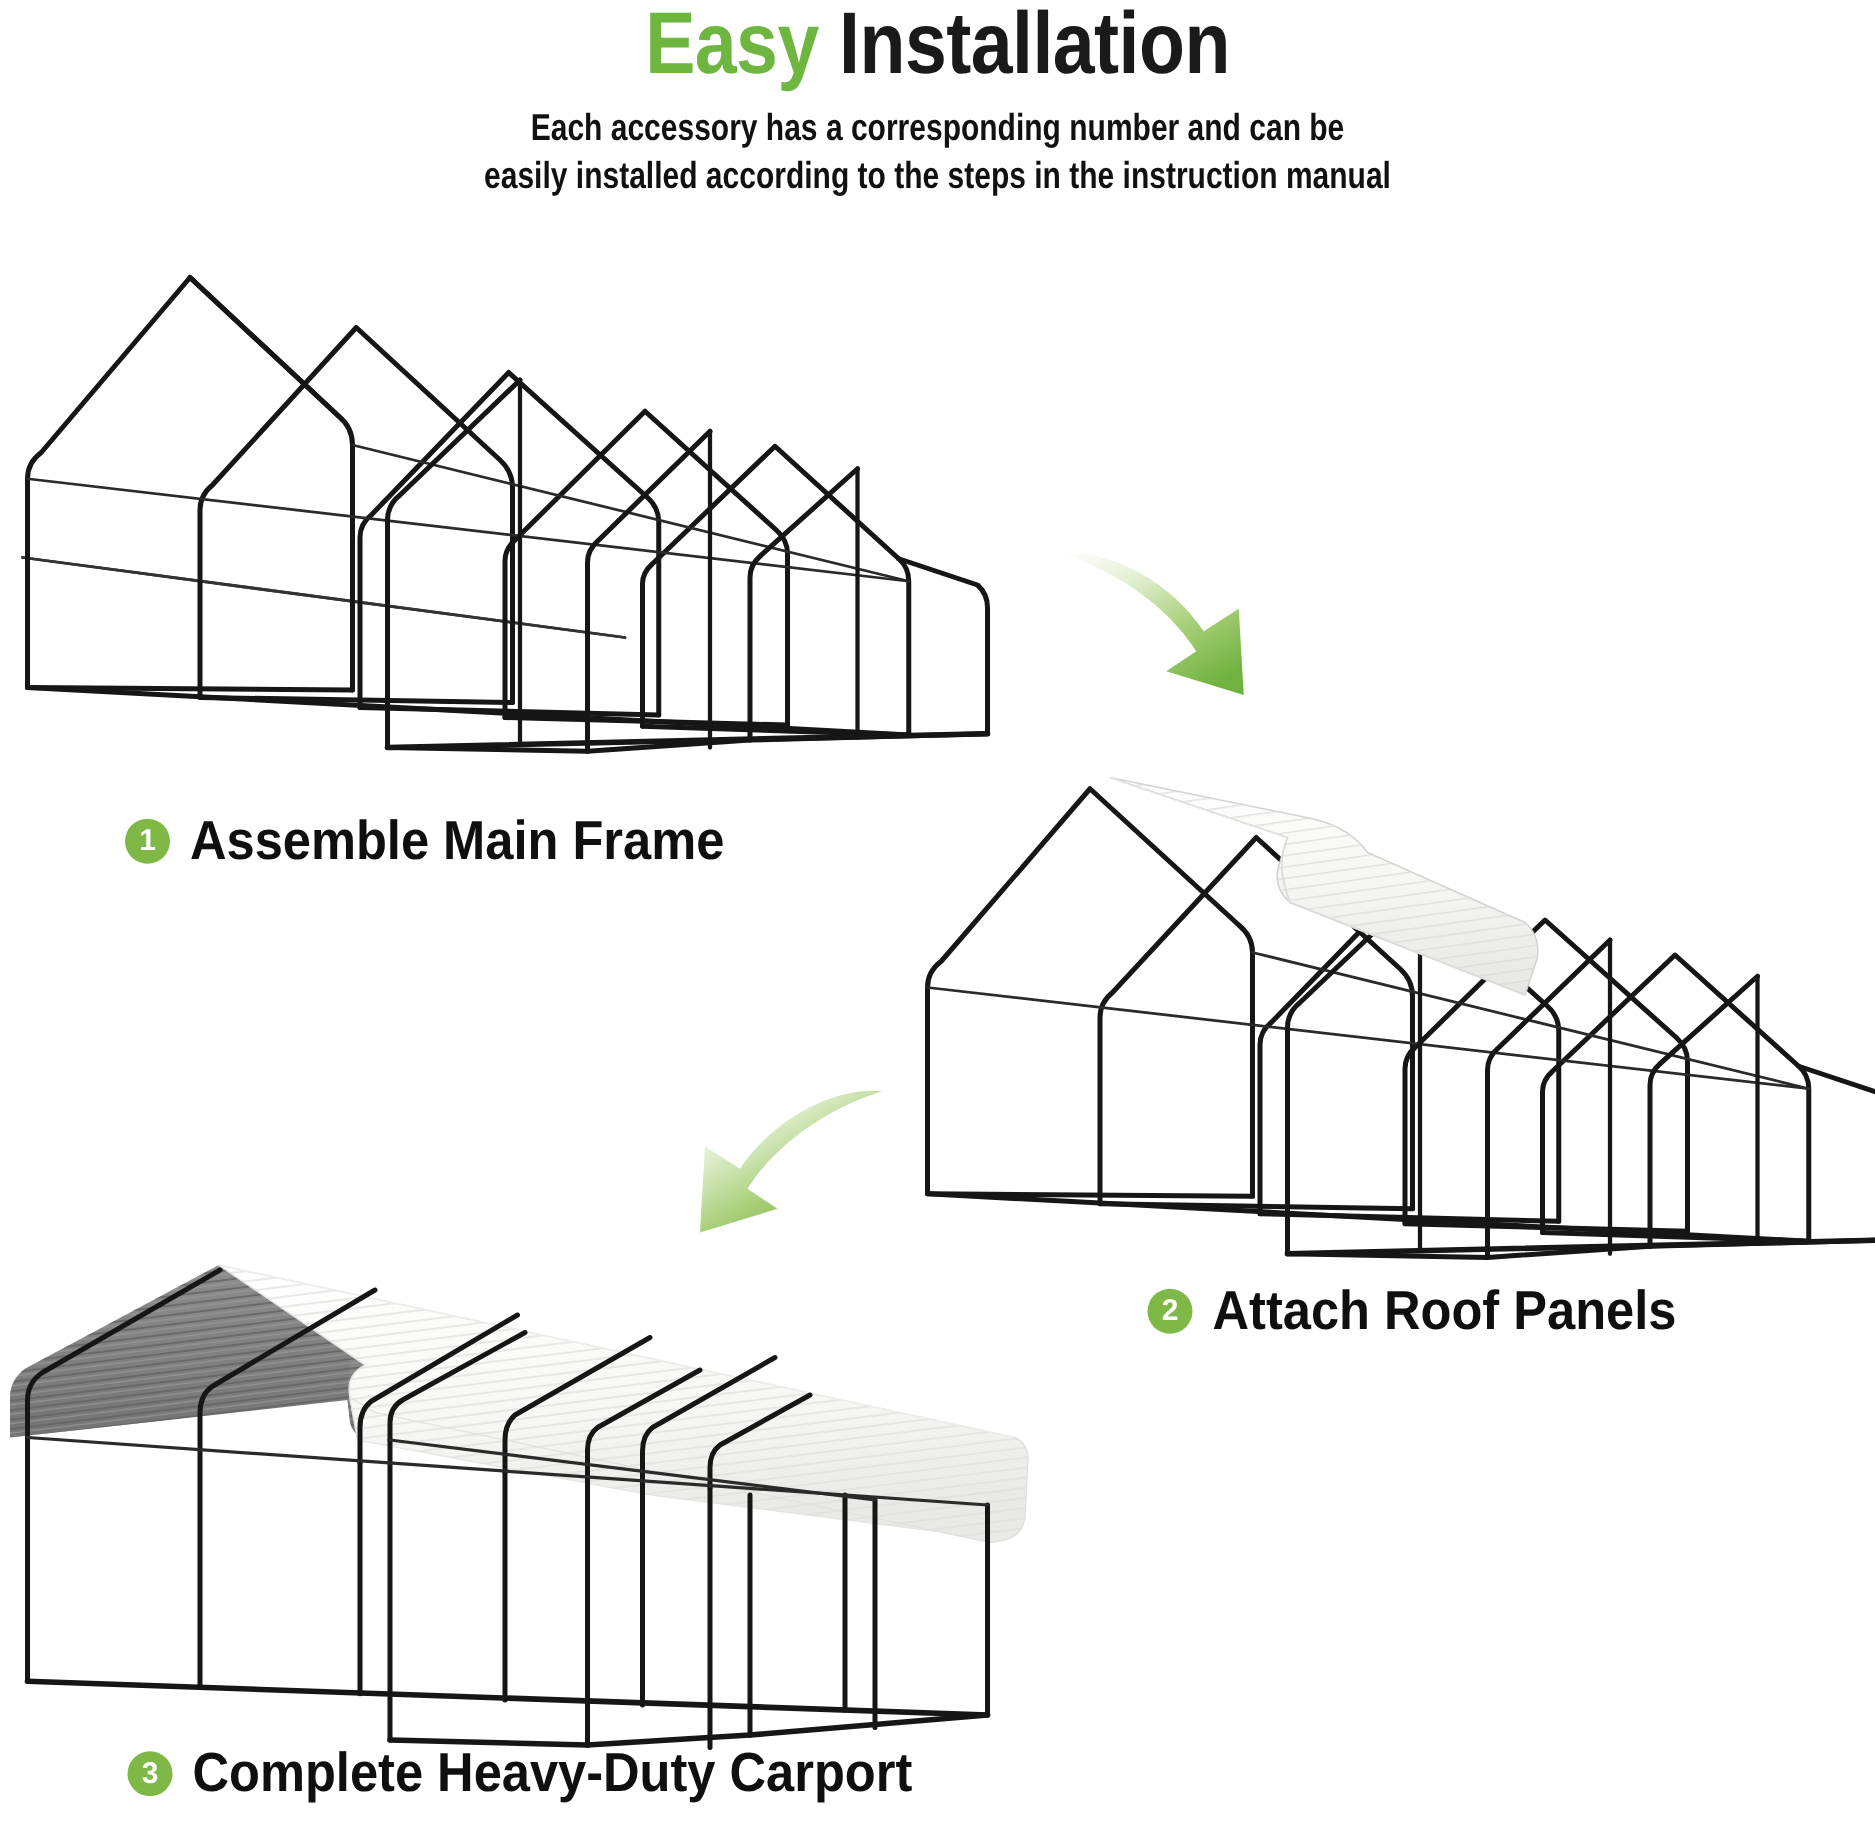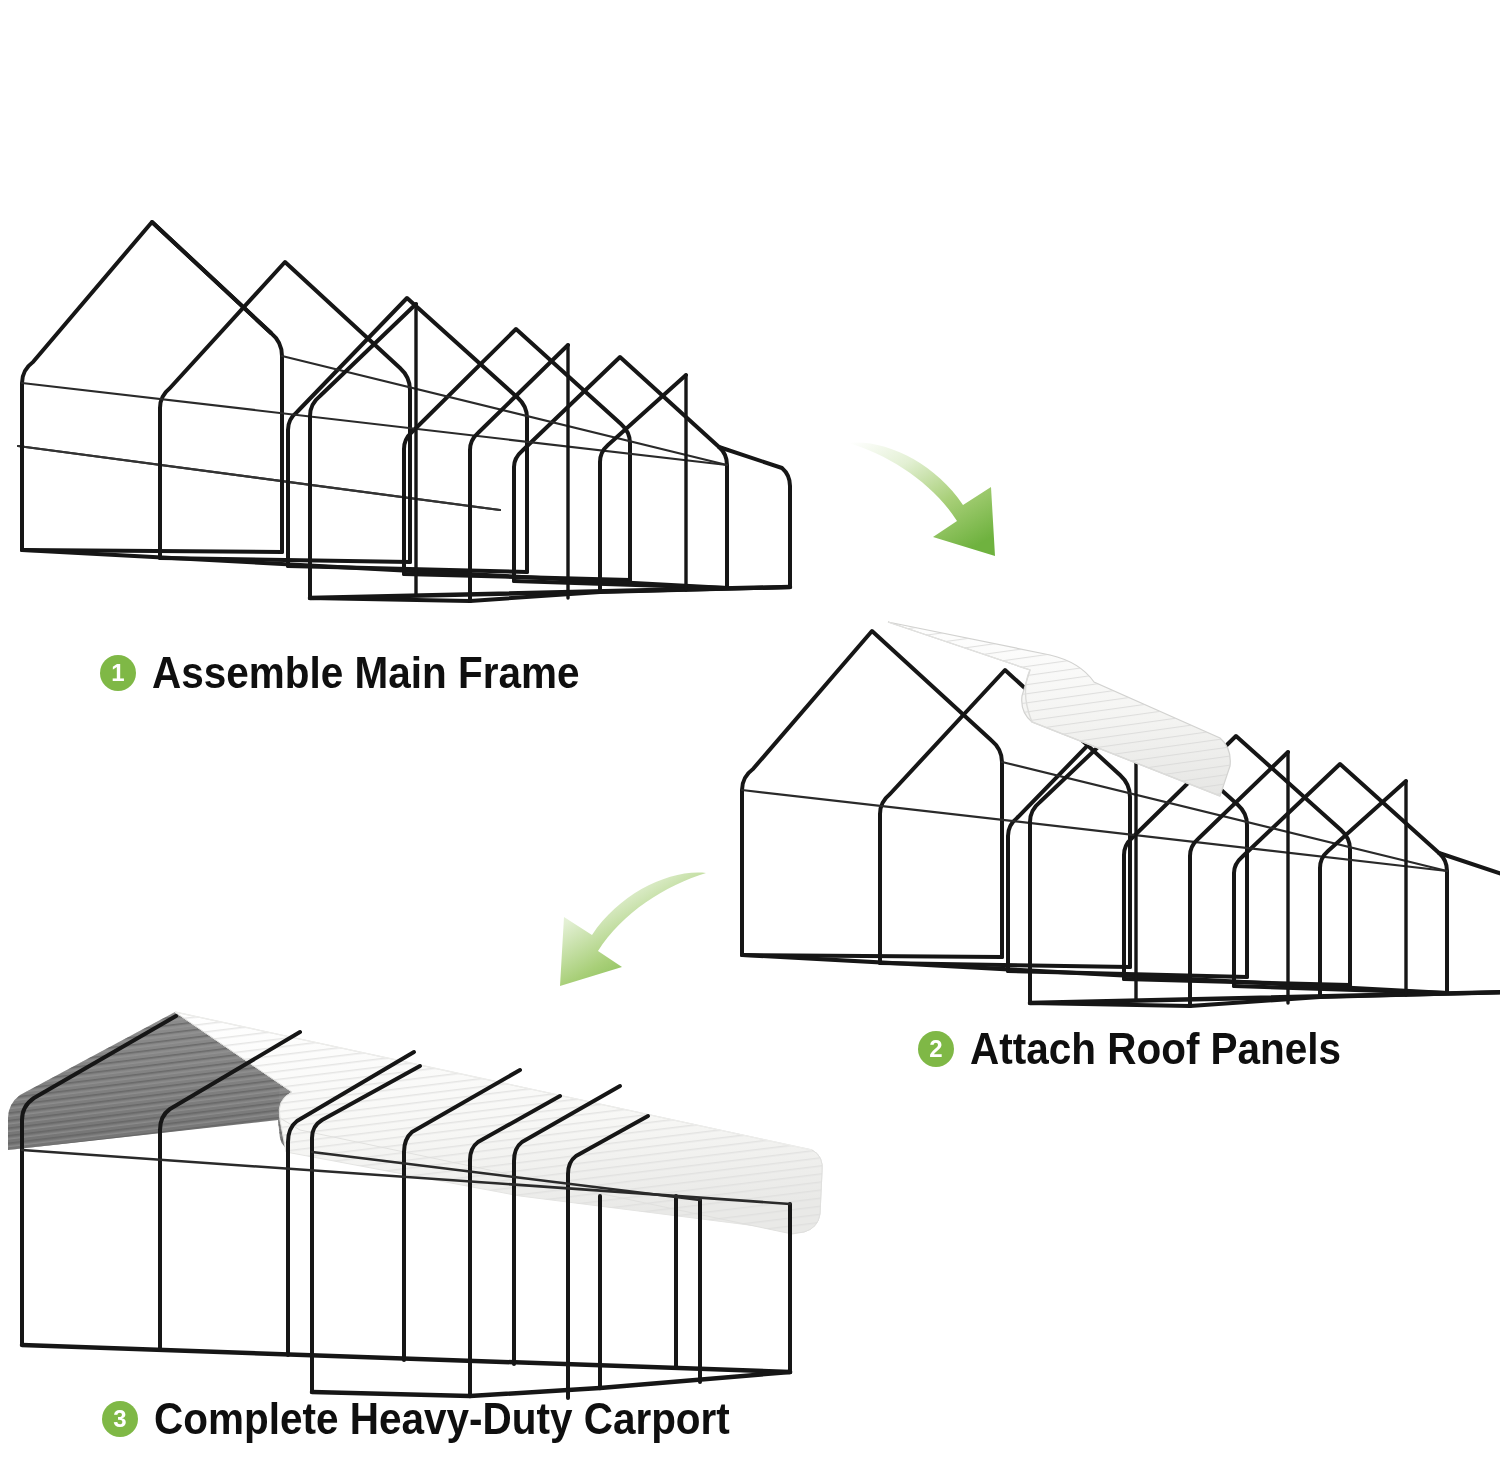--- a/index.html
+++ b/index.html
@@ -71,20 +71,27 @@
   }
 
   .diagram{position:absolute;}
   svg{display:block;overflow:visible;}
 </style>
 </head>
 <body>
 
 <div class="page">
 
+  <div class="header">
+    <div class="title" style="margin-top:-2px;">
+      <span class="t-easy">Easy</span><span class="t-rest"> Installation</span>
+    </div>
+    <div class="subtitle" style="margin-top:14px;">Each accessory has a corresponding number and can be</div>
+    <div class="subtitle">easily installed according to the steps in the instruction manual</div>
+  </div>
 
   <div class="diagram" style="left:0px;top:200px;">
     <svg width="820" height="400" viewBox="0 0 820 400">
       <g fill="none" stroke="#161616" stroke-linejoin="round" stroke-linecap="round">
 
         <g stroke-width="2.2" stroke="#333">
           <path d="M18,246 L500,310"></path>
           <path d="M18,246 L500,310"></path>
         </g>
 

